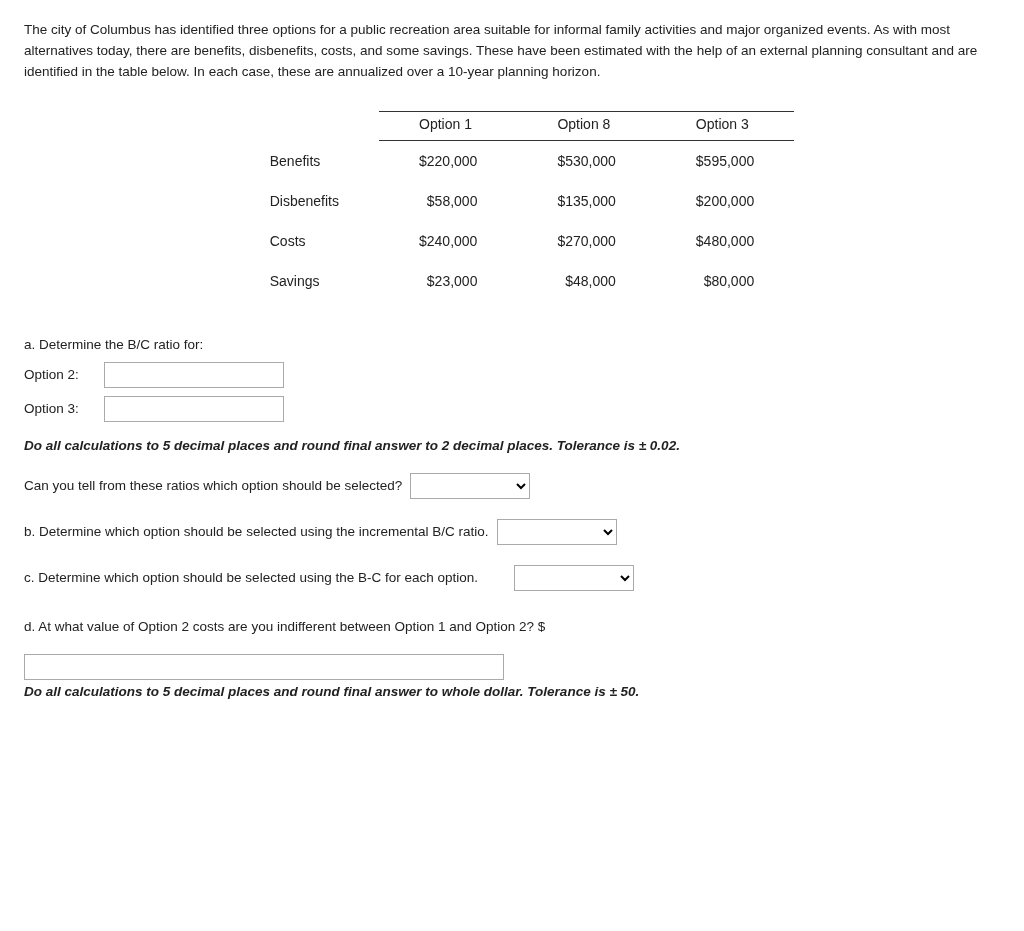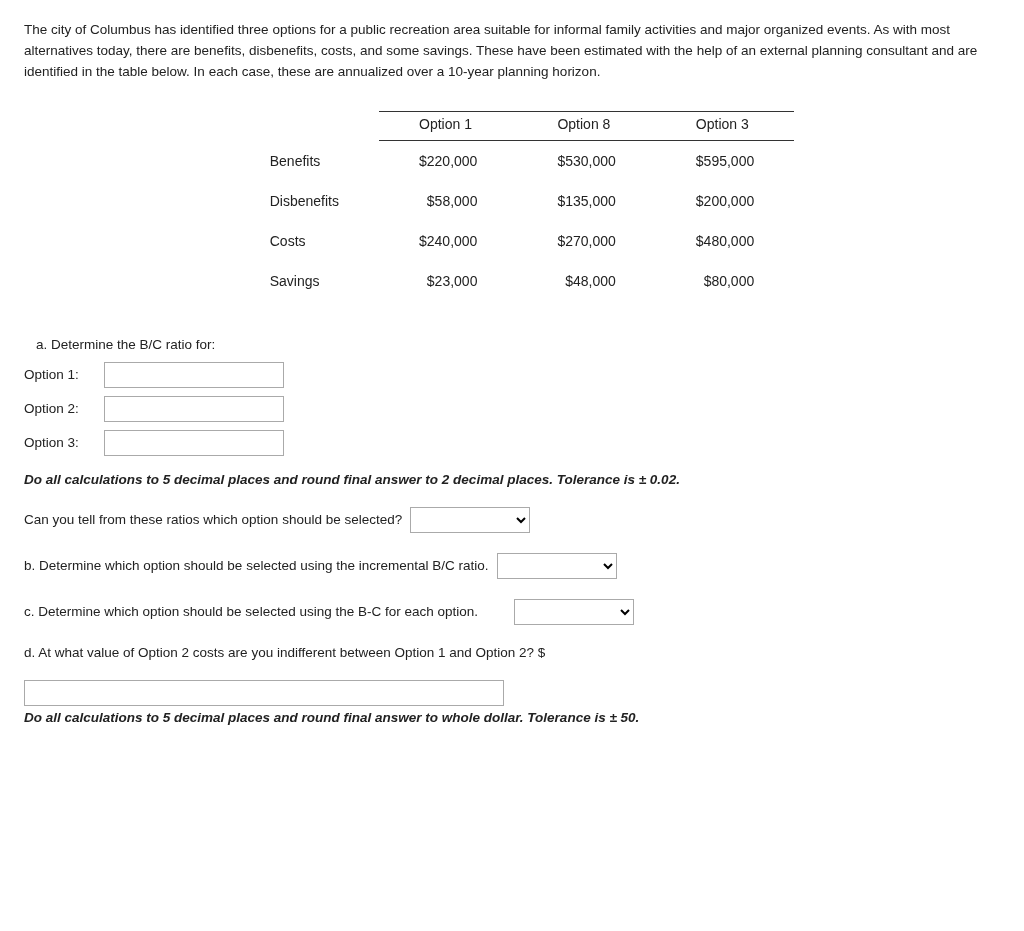--- a/index.html
+++ b/index.html
@@ -61,21 +61,20 @@
       font-weight: normal;
     }
 
     .section-a {
       margin-bottom: 16px;
     }
 
     .section-label {
       font-size: 13.5px;
       margin-bottom: 10px;
-      margin-left: 12px;
     }
 
     .input-row {
       display: flex;
       align-items: center;
       margin-bottom: 8px;
     }
 
     .input-row label {
       font-size: 13.5px;
@@ -114,21 +113,21 @@
       font-size: 13px;
       background: #fff;
       padding: 2px 4px;
     }
 
     .section-b {
       margin-bottom: 20px;
     }
 
     .section-c {
-      margin-bottom: 20px;
+      margin-bottom: 28px;
       gap: 36px;
     }
 
     .section-d {
       margin-bottom: 8px;
     }
 
     .section-d .inline-input {
       display: flex;
       align-items: center;
@@ -186,24 +185,20 @@
         <td>$48,000</td>
         <td>$80,000</td>
       </tr>
     </tbody>
   </table>
 </div>
 
 <div class="section-a">
   <p class="section-label">a. Determine the B/C ratio for:</p>
 
-  <div class="input-row">
-    <label>Option 1:</label>
-    <input type="text" value="" style="">
-  </div>
 
   <div class="input-row">
     <label>Option 2:</label>
     <input type="text" value="" style="">
   </div>
 
   <div class="input-row">
     <label>Option 3:</label>
     <input type="text" value="" style="">
   </div>

